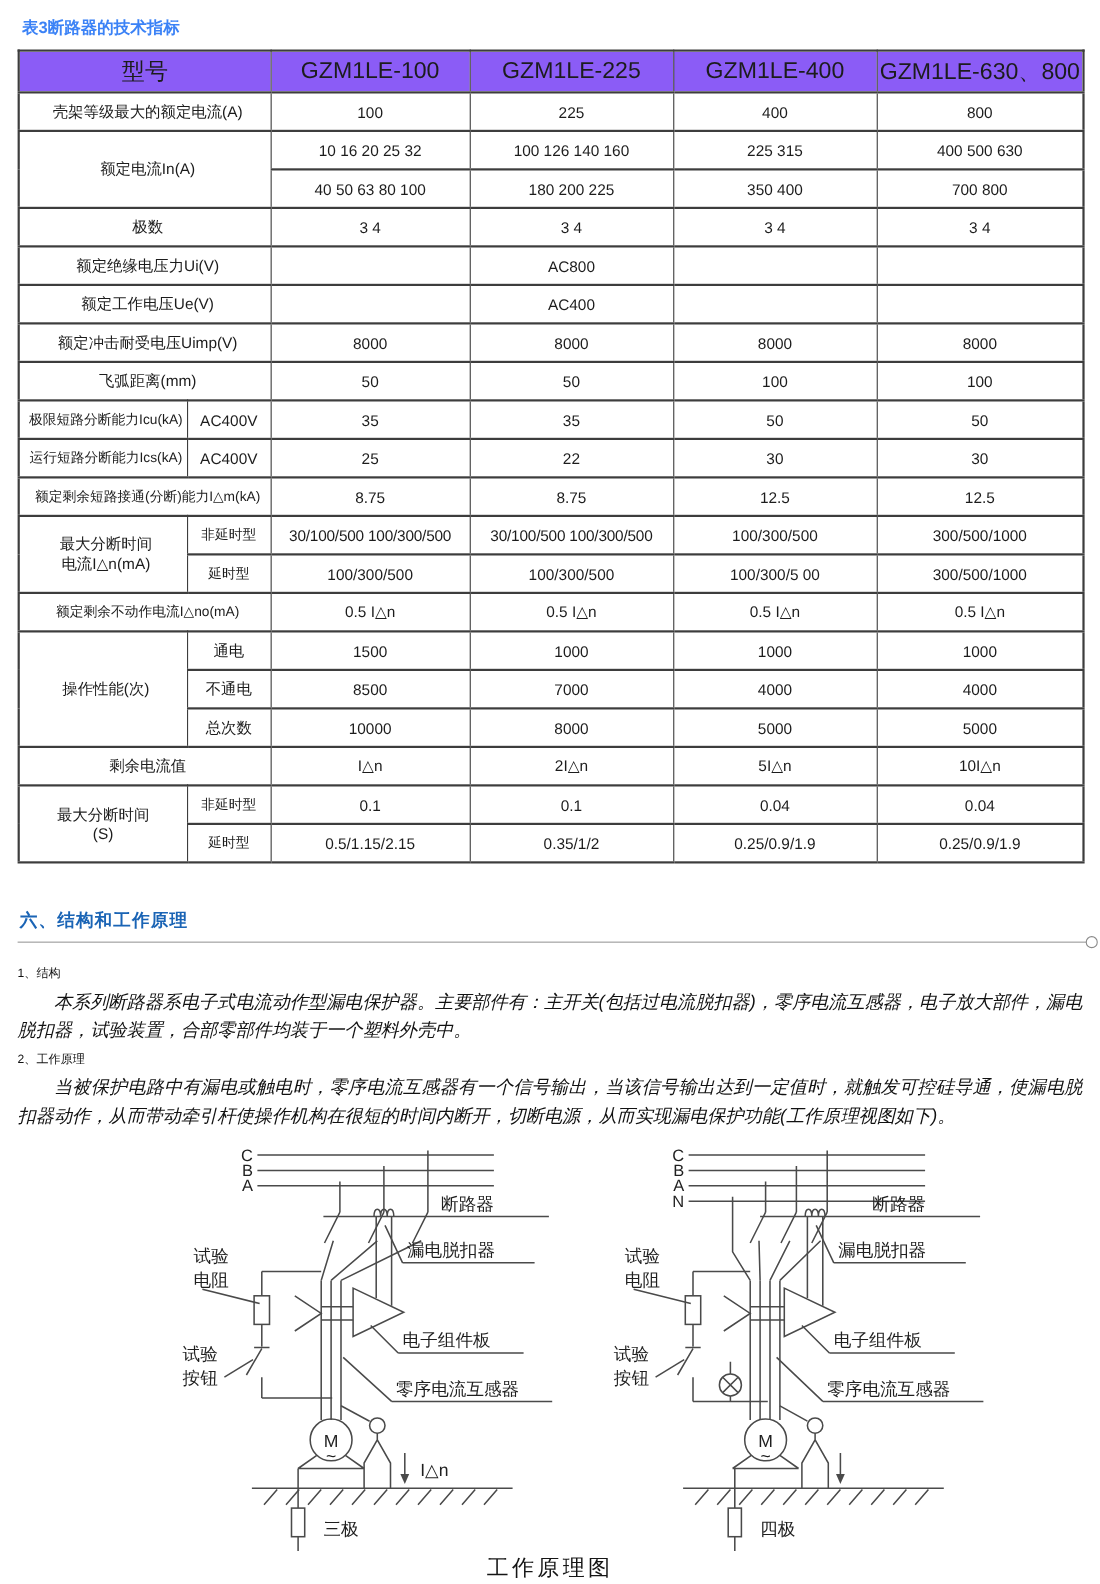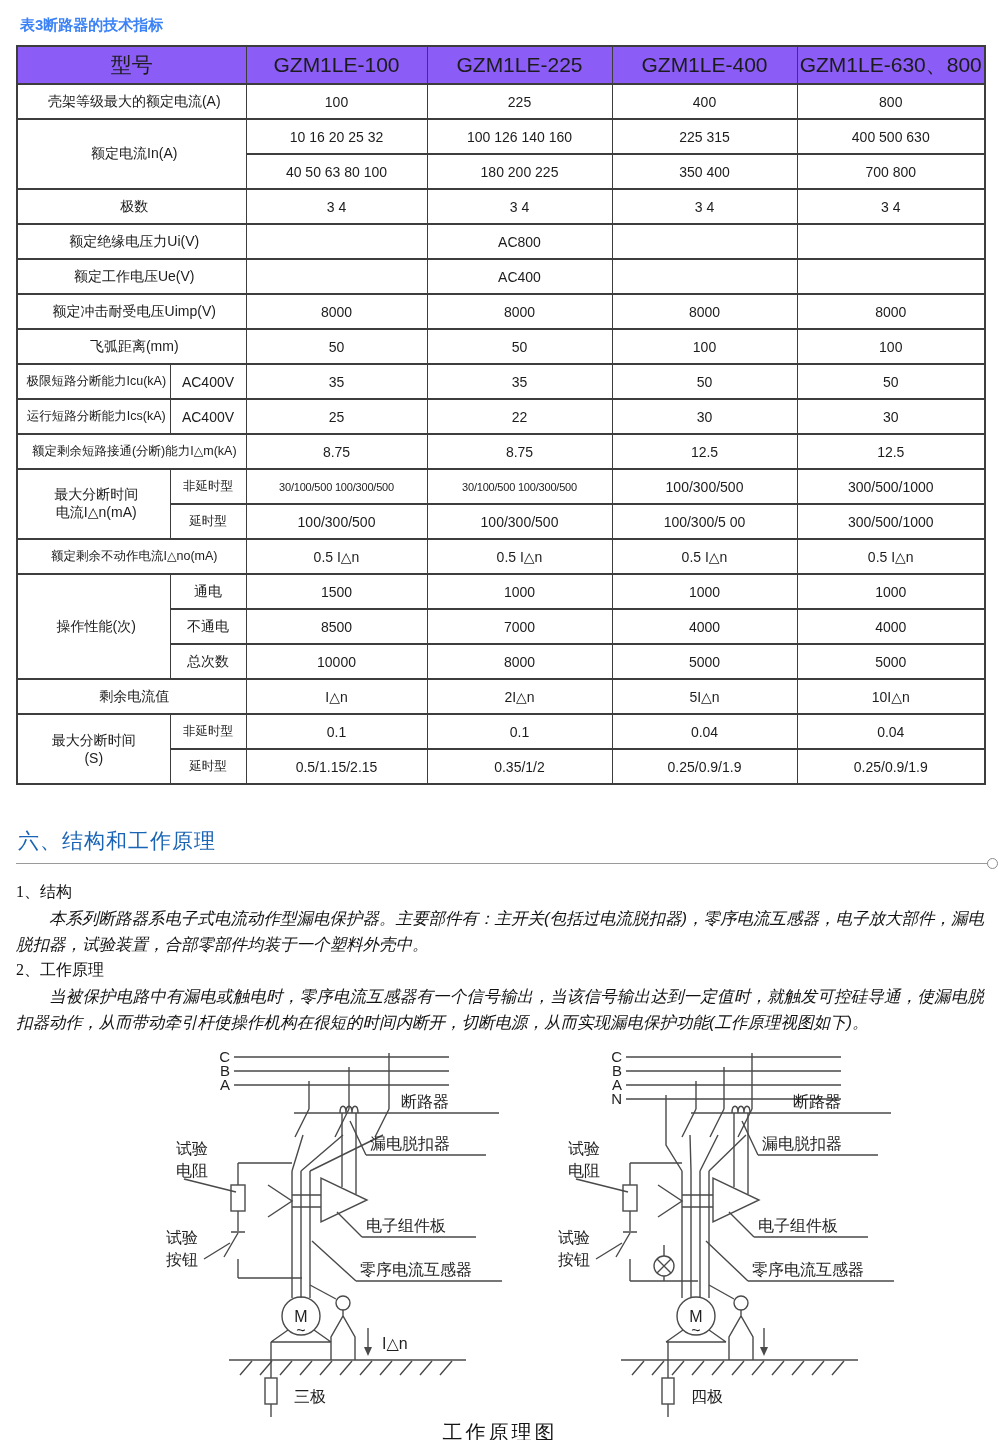--- a/index.html
+++ b/index.html
@@ -5,25 +5,25 @@
   html,body{margin:0;padding:0;background:#ffffff;}
   body{width:1000px;height:1440px;font-family:"Liberation Sans","DejaVu Sans",sans-serif;color:#1c1c1c;overflow:hidden;}
   .page{padding:0 16px;}
   .tbl-title{font-size:15px;font-weight:bold;color:#3b82f6;padding:16px 0 10px 4px;}
   table.spec{border-collapse:collapse;width:968px;table-layout:fixed;border:2px solid #3d3d3d;}
   table.spec td,table.spec th{border:1px solid #3d3d3d;border-bottom-width:2px;text-align:center;font-size:14px;color:#1c1c1c;padding:0 2px;height:33px;font-weight:normal;overflow:hidden;white-space:nowrap;}
   table.spec th{background:#8b5cf6;font-size:21px;height:36px;}
   table.spec td.lbl{text-align:center;padding-left:7px;white-space:normal;}
   table.spec td.ctr{text-align:center;}
   table.spec td.sm{font-size:12.5px;}
-  table.spec td.sm2{font-size:11px;letter-spacing:-0.2px;}
-  .sec-title{color:#1a64b5;font-size:21px;font-weight:normal;letter-spacing:1px;margin:42px 0 8px 2px;}
+  table.spec td.sm2{font-size:14px;letter-spacing:-0.2px;}
+  .sec-title{color:#1a64b5;font-size:16px;font-weight:bold;letter-spacing:1px;margin:42px 0 8px 2px;}
   .divider{position:relative;height:1px;background:#9a9a9a;width:976px;margin-bottom:15px;}
   .divider-dot{position:absolute;right:-6px;top:-5px;width:9px;height:9px;border:1.5px solid #8a8a8a;border-radius:50%;background:#fff;}
-  .sub{font-size:16px;line-height:26px;color:#111;font-family:Liberation Serif, serif;}
+  .sub{font-size:11px;line-height:26px;color:#111;}
   .para{font-size:16.5px;line-height:26px;text-indent:2em;text-align:justify;color:#111;margin:0;font-style:italic;}
   .diagrams{display:flex;margin-top:10px;}
   .diag-left{margin-left:138px;}
   .diag-right{margin-left:22px;}
   .ln{stroke:#4a4a4a;stroke-width:1.4;fill:none;}
   .lamp,.res{stroke:#4a4a4a;stroke-width:1.4;fill:#ffffff;}
   svg text{fill:#1f1f1f;font-size:16px;font-family:"Liberation Sans","DejaVu Sans",sans-serif;}
   svg text.ph{font-size:15px;}
   svg text.pole{font-size:16px;}
   .caption{text-align:center;font-size:20px;letter-spacing:3px;color:#151515;margin-top:2px;}

